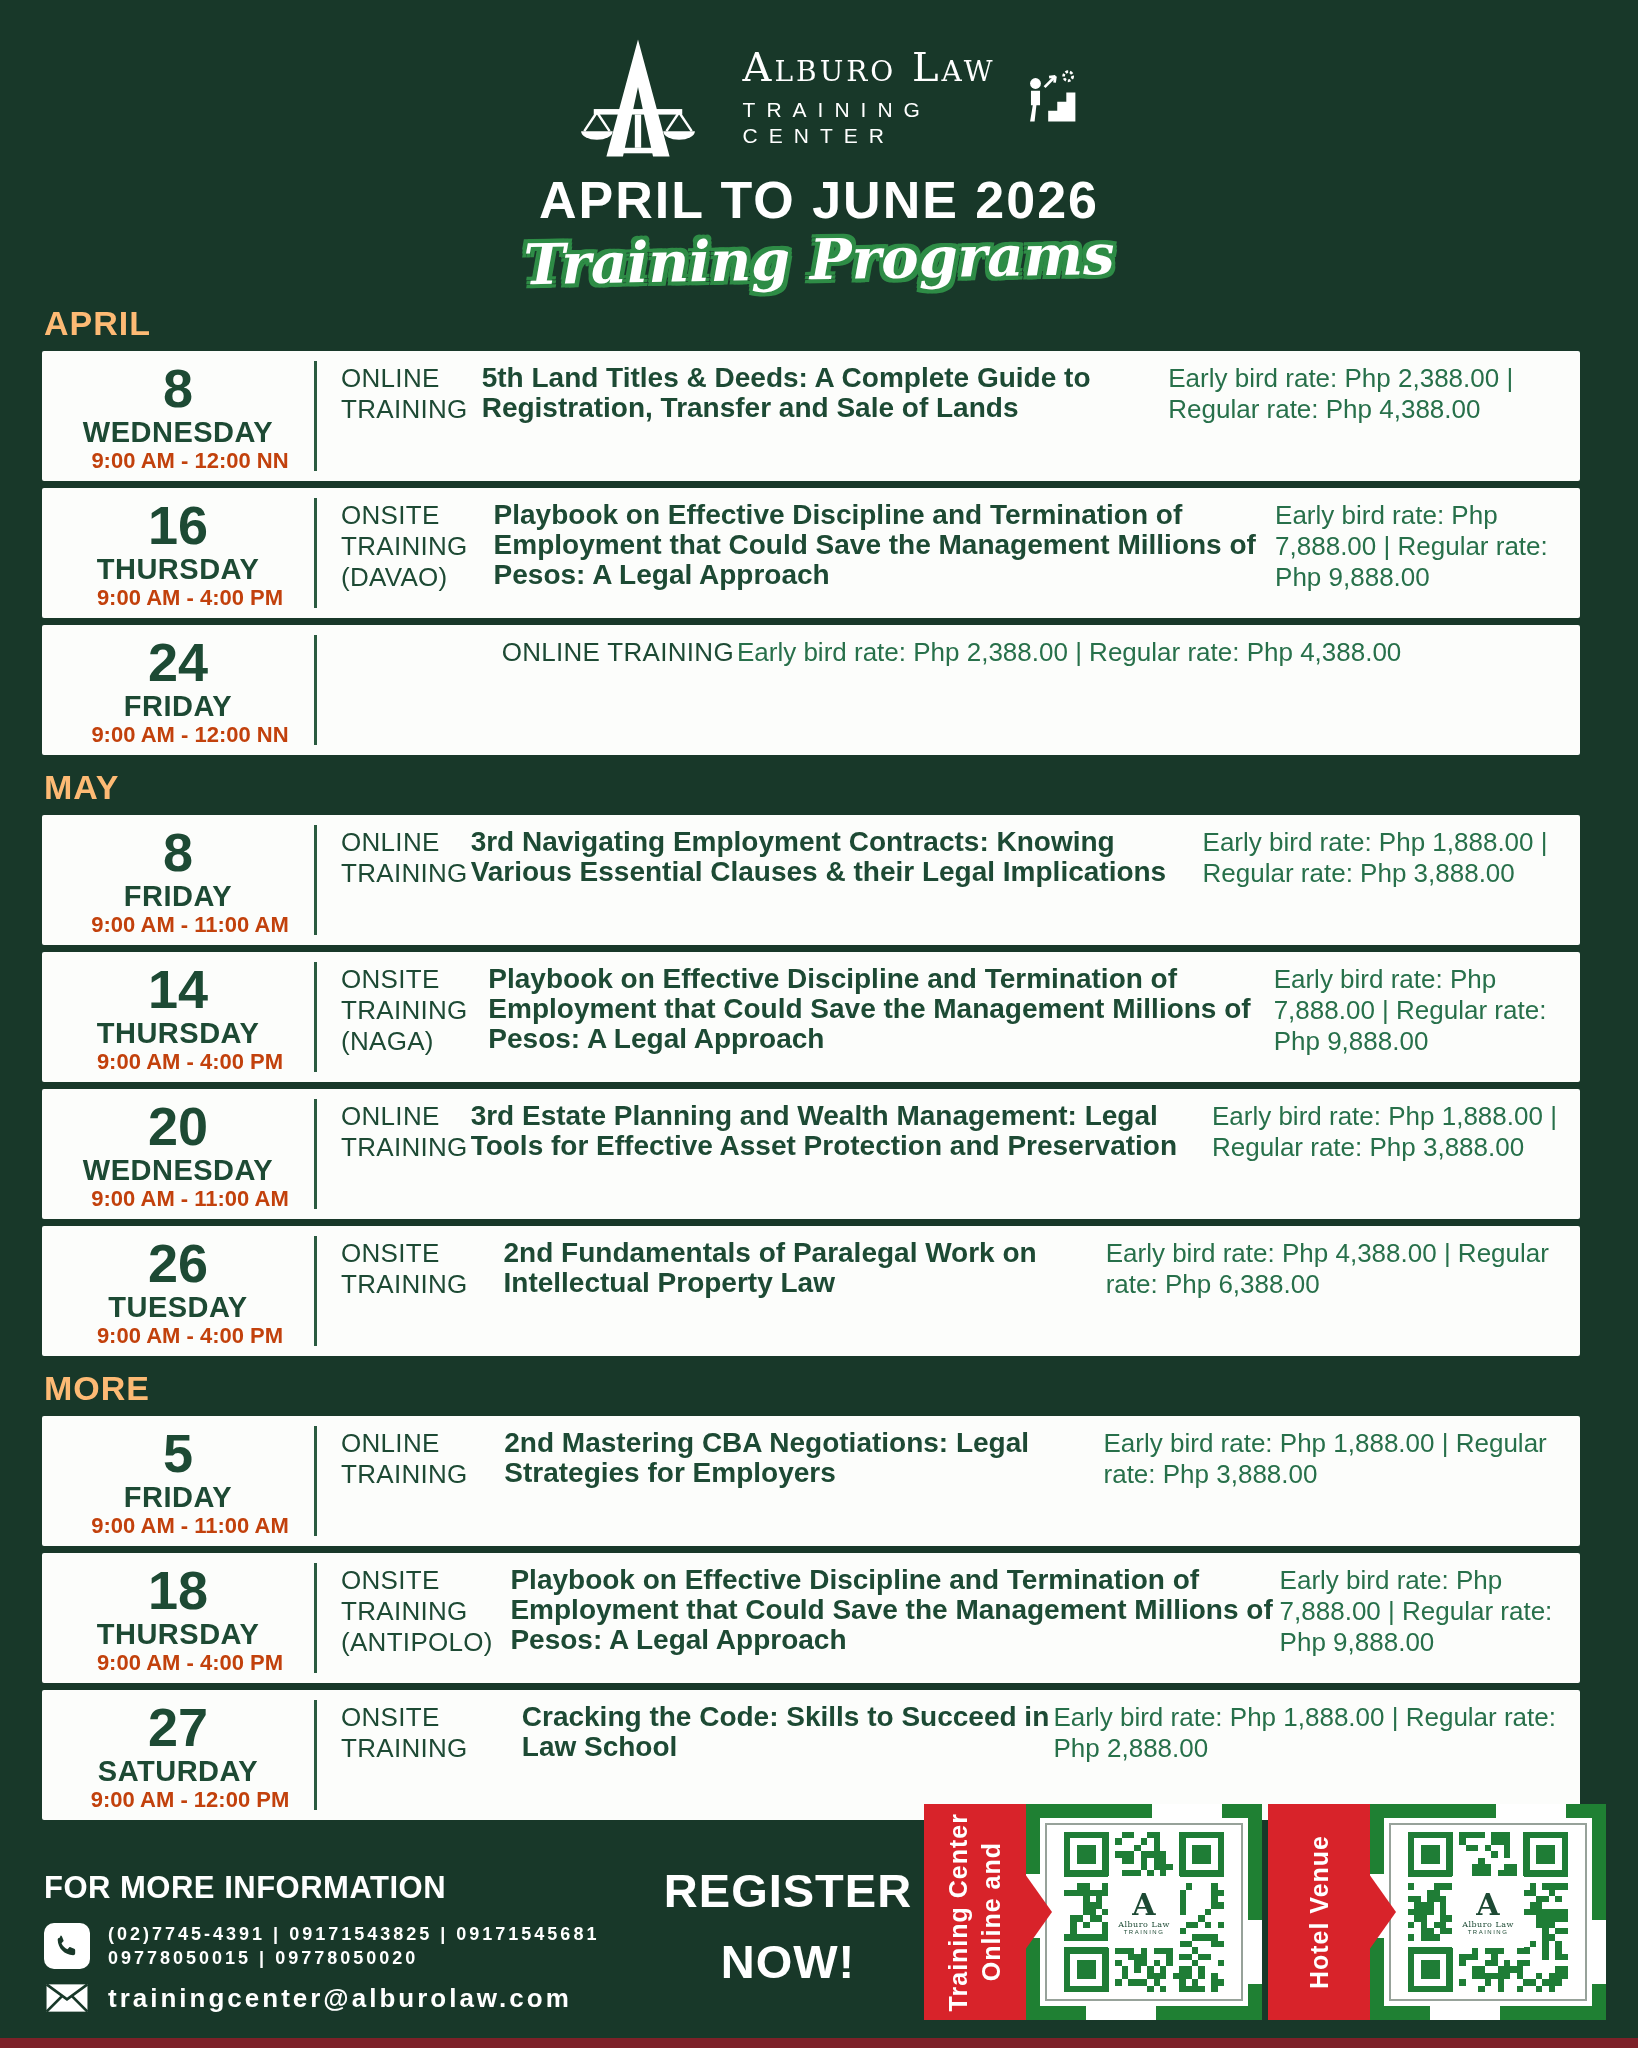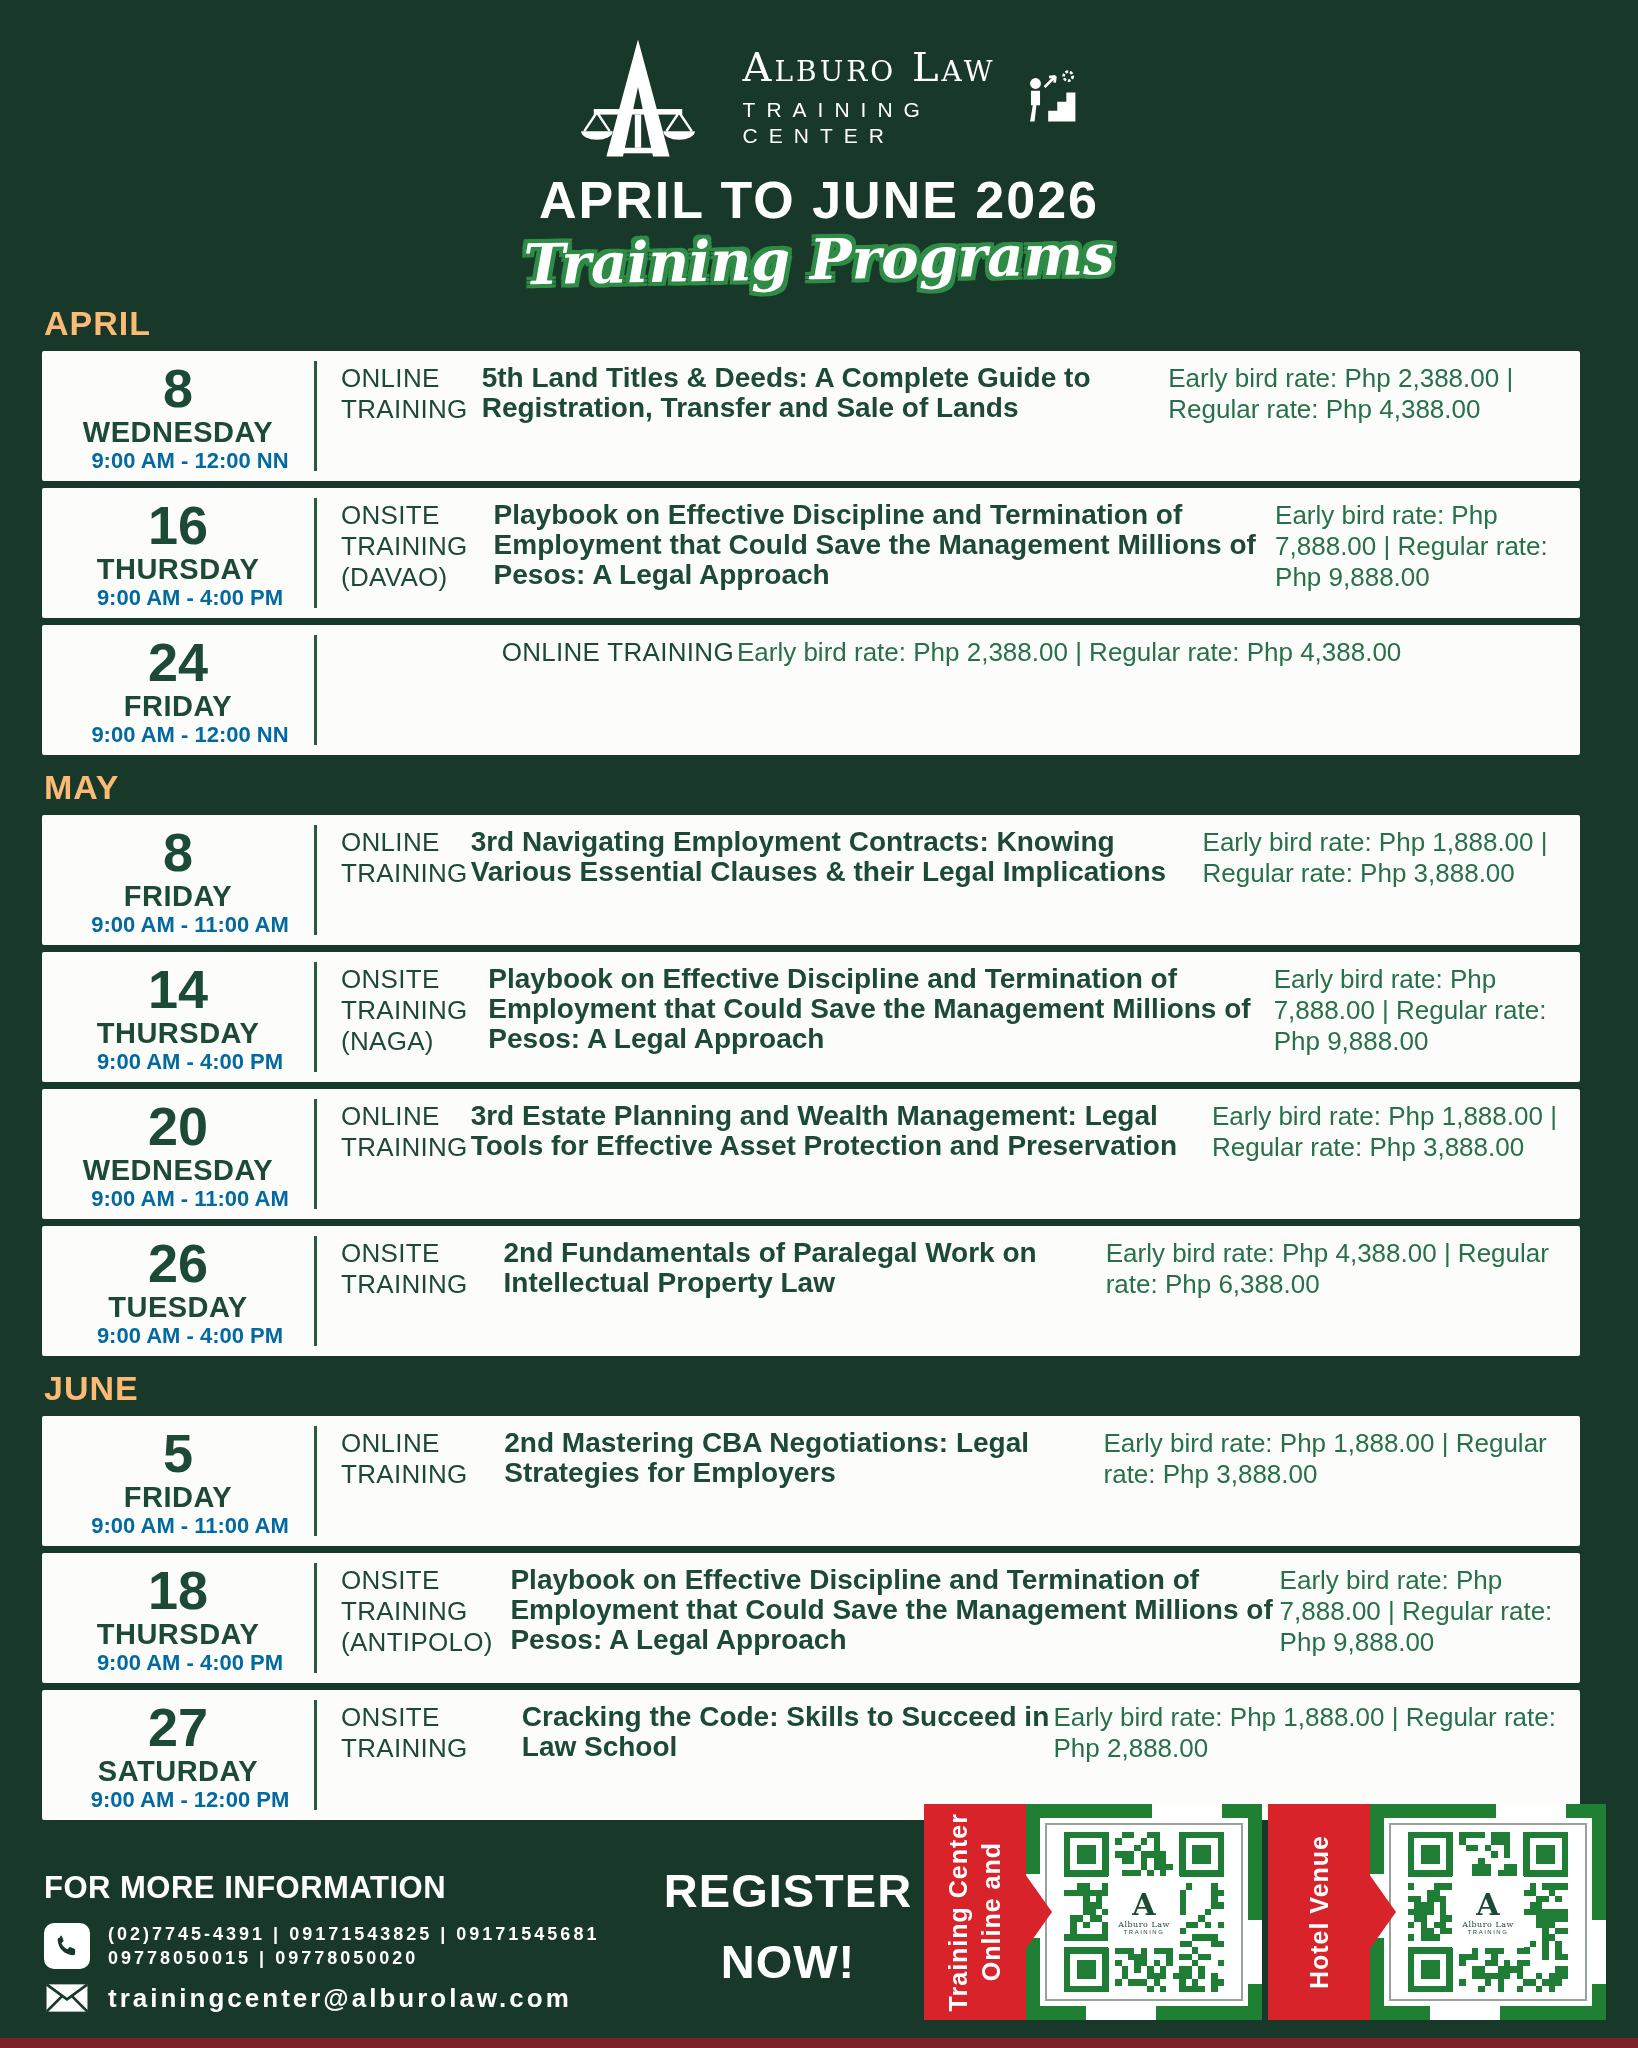--- a/index.html
+++ b/index.html
@@ -29,21 +29,21 @@
   .card {
     background:#fcfdfb; height:130px; margin-bottom:7px; border-radius:2px;
     display:flex; align-items:stretch;
   }
   .date-col {
     width:272px; flex:0 0 272px; display:flex; flex-direction:column;
     align-items:center; justify-content:center; line-height:1.05; padding:6px 4px;
   }
   .date-num { font-size:54px; font-weight:bold; color:#1d4a34; }
   .date-day { font-size:29px; font-weight:bold; color:#1d4a34; letter-spacing:0.5px; }
-  .date-time { font-size:22px; font-weight:bold; color:#0369a1; margin-top:2px; white-space:nowrap;margin-left:24px; }
+  .date-time { font-size:22px; font-weight:bold; color:#c2410c; margin-top:2px; white-space:nowrap;margin-left:24px; }
   .content-col {
     flex:1; border-left:3px solid #2a5b40; margin:10px 0; padding:2px 18px 2px 24px;
     display:flex; flex-direction:row; justify-content:center; gap:3px; min-width:0;
   }
   .event-type { font-size:26px; color:#1d4a34; letter-spacing:0.3px; }
   .event-title { font-size:28px; font-weight:bold; color:#1d4a34; line-height:1.08; }
   .event-rates { font-size:26px; color:#27704a; }
   
   .footer { position:absolute; left:0; right:0; top:1790px; height:248px; color:#fff; }
   .info { position:absolute; left:44px; top:80px; }
@@ -226,21 +226,21 @@
         <div class="date-day">TUESDAY</div>
         <div class="date-time">9:00 AM - 4:00 PM</div>
       </div>
       <div class="content-col">
         <div class="event-type">ONSITE TRAINING</div>
         <div class="event-title">2nd Fundamentals of Paralegal Work on Intellectual Property Law</div>
         <div class="event-rates">Early bird rate: Php 4,388.00 | Regular rate: Php 6,388.00</div>
       </div>
     </div>
 
-    <div class="section-label">JUNE</div>
+    <div class="section-label">MORE</div>
 
     <div class="card">
       <div class="date-col">
         <div class="date-num">5</div>
         <div class="date-day">FRIDAY</div>
         <div class="date-time">9:00 AM - 11:00 AM</div>
       </div>
       <div class="content-col">
         <div class="event-type">ONLINE TRAINING</div>
         <div class="event-title">2nd Mastering CBA Negotiations: Legal Strategies for Employers</div>

